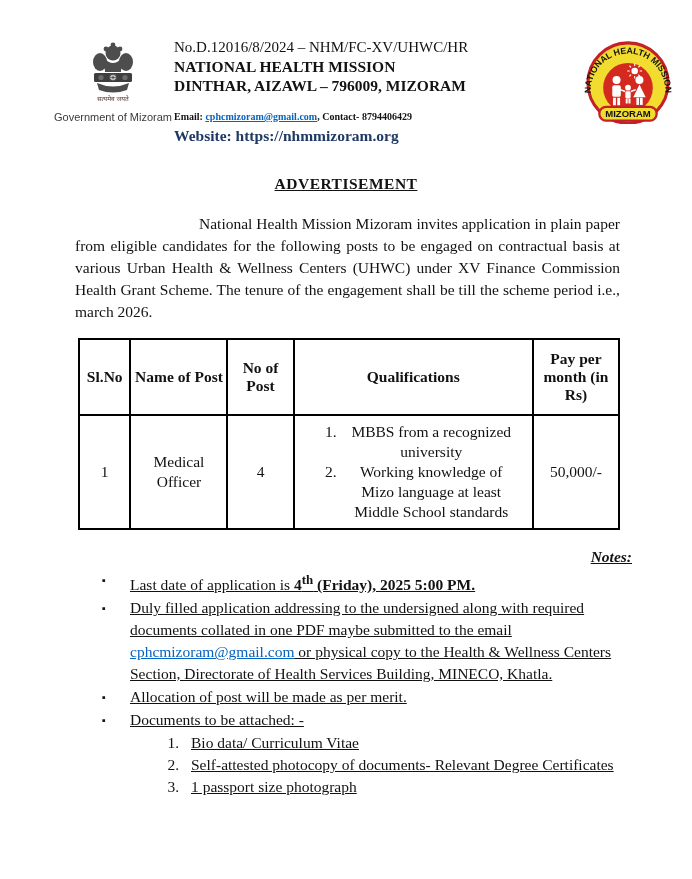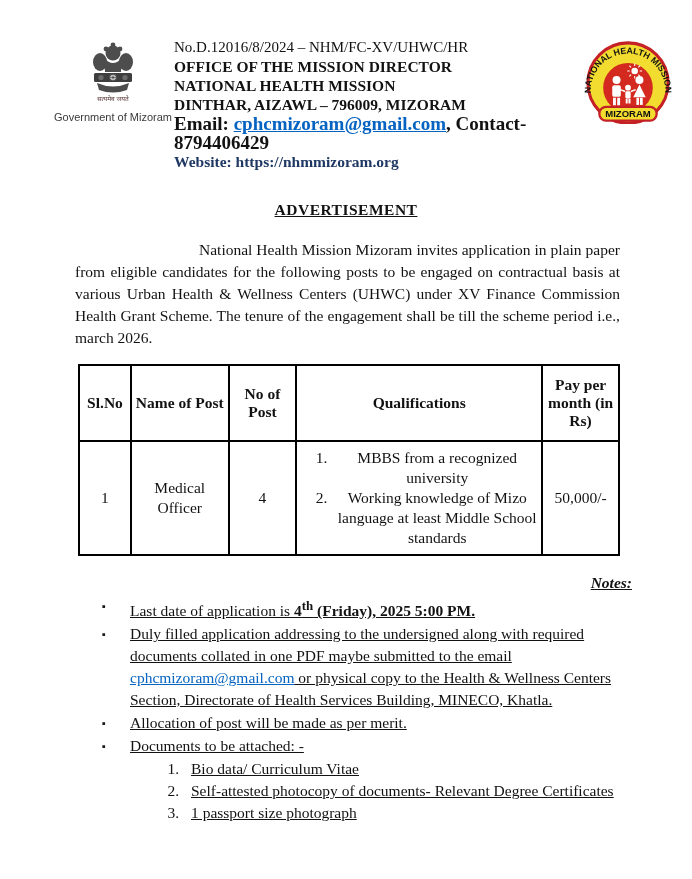--- a/index.html
+++ b/index.html
@@ -20,21 +20,21 @@
     padding:36px 10px 0 52px;
   }
   .emblem-block { width:122px; text-align:center; padding-top:4px; flex:0 0 auto; }
   .emblem-caption {
     font-family:"Liberation Sans", sans-serif;
     font-size:11px; color:#3a3a3a; margin-top:3px; white-space:nowrap;
   }
   .head-center { flex:1 1 auto; text-align:left; line-height:19px; padding-top:2px; }
   .head-ref   { font-size:15px; }
   .head-bold  { font-size:15.5px; font-weight:bold; }
-  .head-email { font-size:19px; font-weight:bold; }
+  .head-email { font-size:10px; font-weight:bold;margin-top:12px; }
   .head-email a { color:#0563C1; text-decoration:underline; font-weight:bold; }
   .head-web   { font-size:15.5px; font-weight:bold; color:#1F3864; }
   .nhm-block { width:108px; flex:0 0 auto; padding-top:4px; text-align:center; }
 
   
   .advert-title {
     text-align:center; margin-top:30px;
     font-size:15.5px; font-weight:bold;
     text-decoration:underline; letter-spacing:0.5px;
   }
@@ -51,21 +51,21 @@
     border-collapse:collapse;
     margin:15px 0 0 78px;
     width:542px;
     font-size:15.5px;
   }
   table.posts th, table.posts td {
     border:2px solid #000;
     vertical-align:middle;
   }
   table.posts th { font-weight:bold; text-align:center; padding:10px 3px; line-height:18px; }
-  table.posts td { padding:6px 4px; text-align:center; line-height:20px; }
+  table.posts td { padding:6px 16px; text-align:center; line-height:20px; }
   td.qual-cell { text-align:left; padding:4px 4px 4px 6px; }
   ol.qual-list { margin:0; padding:0 0 0 30px; }
   ol.qual-list li { padding-left:6px; line-height:20px; }
 
   
   .notes { margin:17px 60px 0 75px; font-size:15.5px; }
   .notes-heading {
     font-weight:bold; font-style:italic; text-decoration:underline;
     line-height:20px;
     text-align:right;
@@ -116,21 +116,20 @@
 
           <path d="M10 43 Q26 50 42 43 L40 50 Q26 55 12 50 Z" fill="#4d4d4d"></path>
           <text x="26" y="61" text-anchor="middle" font-size="6.5" fill="#5a3a3a" font-family="Liberation Sans, sans-serif">सत्यमेव जयते</text>
         </svg>
       </span>
       <div class="emblem-caption">Government of Mizoram</div>
     </div>
 
     <div class="head-center">
       <div class="head-ref">No.D.12016/8/2024 – NHM/FC-XV/UHWC/HR</div>
-      <div class="head-bold">OFFICE OF THE MISSION DIRECTOR</div>
       <div class="head-bold">NATIONAL HEALTH MISSION</div>
       <div class="head-bold">DINTHAR, AIZAWL – 796009, MIZORAM</div>
       <div class="head-email">
         <span>Email: </span><a href="#">cphcmizoram@gmail.com</a><span>, Contact- 8794406429</span>
       </div>
       <div class="head-web">Website: https://nhmmizoram.org</div>
     </div>
 
     <div class="nhm-block">
       <span>

